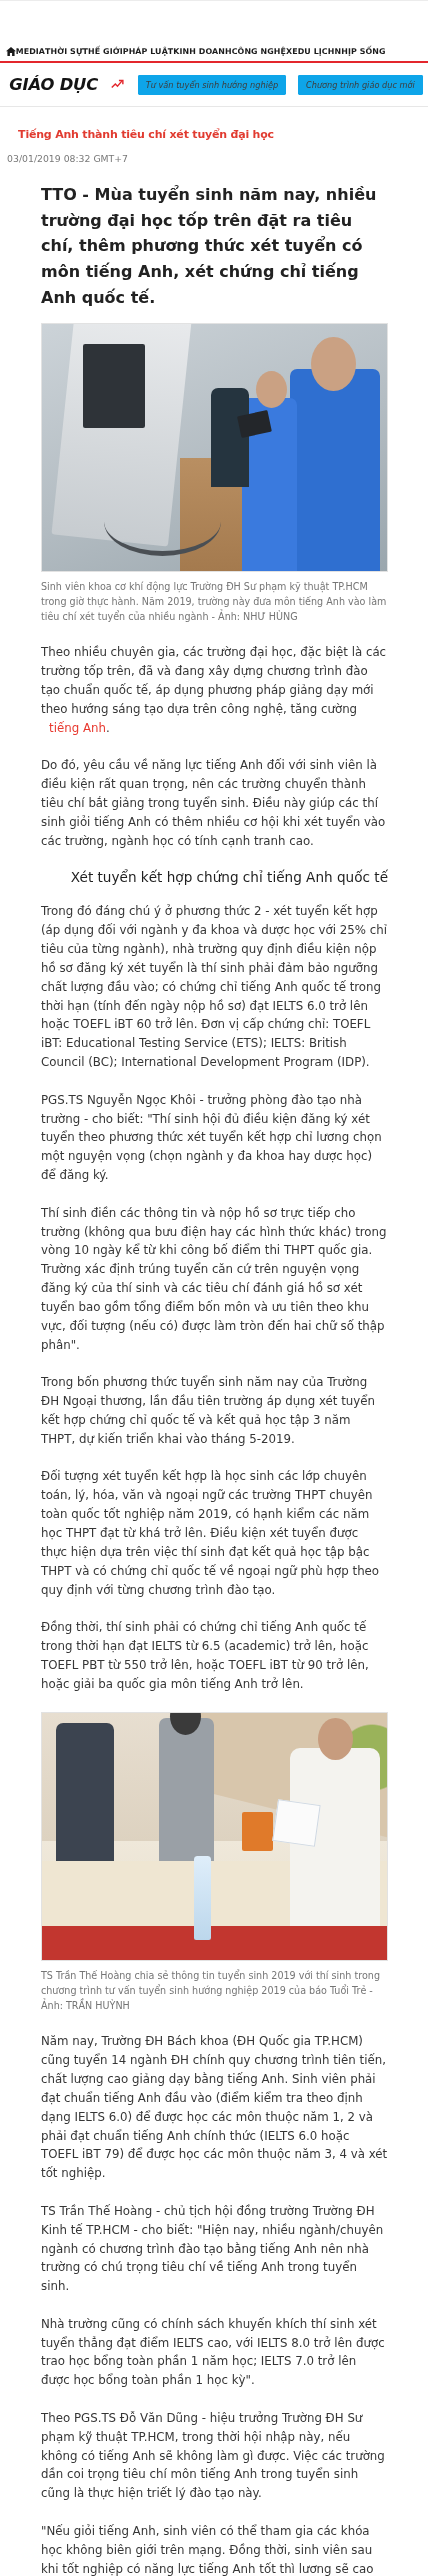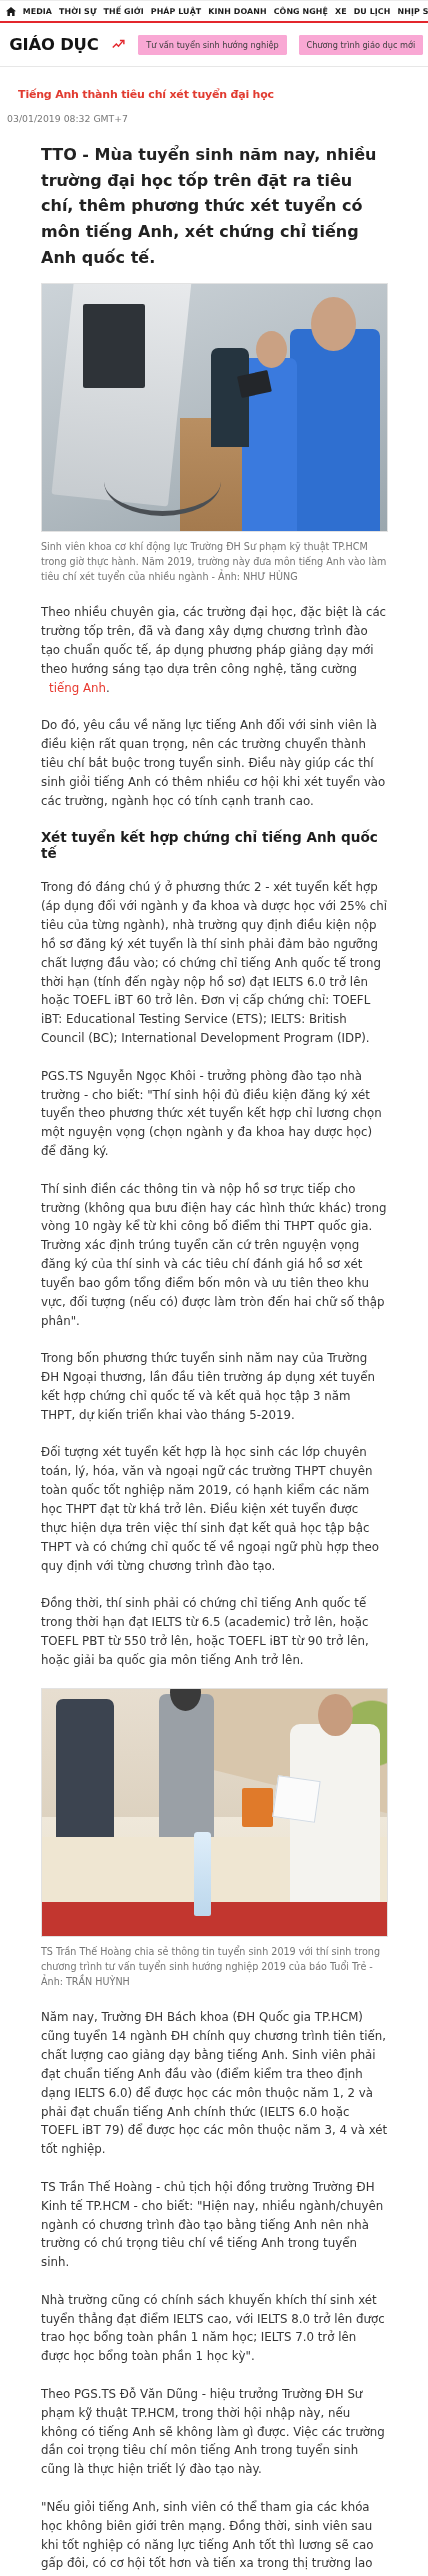--- a/index.html
+++ b/index.html
@@ -4,53 +4,53 @@
 <style>
   html,body{margin:0;padding:0;background:#ffffff;}
   body{
     width:429px;min-height:2576px;
     font-family:"DejaVu Sans","Liberation Sans",sans-serif;
     color:#333;overflow-x:hidden;
   }
   
   .topline{height:1.4px;background:#ececec;}
   .topnav{
-    display:flex;align-items:center;gap:7px;
-    padding:5.7px 5.7px 5px 5.7px;white-space:nowrap;overflow:hidden;
+    display:flex;align-items:center;gap:0;
+    padding:5.7px 5.7px 5px 5.7px;white-space:nowrap;overflow:hidden;margin-top:40px;
   }
   .topnav .home{display:inline-flex;align-items:center;cursor:pointer;}
   .topnav a{
     font-size:7.9px;font-weight:700;color:#1b1b1b;text-decoration:none;
     letter-spacing:0.1px;cursor:pointer;
   }
   .redline{height:2.1px;background:#e3262c;}
   
   .sectionbar{
     display:flex;align-items:center;gap:12px;
-    padding:11.4px 0 10px 9.3px;white-space:nowrap;overflow:hidden;
+    padding:11.4px 0 10px 9.3px;white-space:nowrap;overflow:hidden;font-style:italic;
   }
   .sectionname{font-size:16.4px;font-weight:800;color:#141414;letter-spacing:-0.2px;cursor:pointer;}
   .trend{flex:0 0 auto;margin:0 1.4px;}
   .pill{
-    background:#f9a8d4;color:#3d3d3d;font-size:8.2px;
+    background:#0ea5e9;color:#3d3d3d;font-size:8.2px;
     padding:5px 7.9px;border-radius:1.4px;cursor:pointer;flex:0 0 auto;
   }
   .separator{height:0.7px;background:#e7e7e7;margin:1.4px 0 0 0;border:none;}
   
   .article-head{padding:10px 7.1px 0 7.1px;}
   h1.title{
     margin:11px;font-size:11px;line-height:1.25;font-weight:800;
     color:#e13b30;letter-spacing:-0.2px;white-space:nowrap;
   }
   .pubdate{margin-top:10px;font-size:9.3px;color:#787878;}
   .article-body{padding:18.6px 41px 29px 41px;}
   .article-body p{margin:0 0 18.6px 0;font-size:11.8px;line-height:1.6;color:#363636;}
   p.lead{font-weight:700;color:#222;font-size:16px;margin-bottom:13px;}
   a.inline-link{color:#e8392f;text-decoration:none;cursor:pointer;margin-left:8px;}
-  h2.subhead{margin:2.9px 0 17px 0;font-size:13.6px;font-weight:700;color:#1e1e1e;}
+  h2.subhead{margin:2.9px 0 17px 0;font-size:13.6px;font-weight:400;color:#1e1e1e;text-align:right;}
   figure{margin:0 0 18.6px 0;}
   .photo{width:100%;height:249px;position:relative;overflow:hidden;border:0.7px solid #e2e2e2;box-sizing:border-box;}
   figcaption{margin-top:6.4px;font-size:9.6px;line-height:1.6;color:#757575;}
   
   .photo1{background:linear-gradient(160deg,#ccd3d8 0%,#b3bcc2 55%,#9aa6ad 100%);}
   .photo1 .machine{position:absolute;left:6%;top:-4%;width:34%;height:92%;background:linear-gradient(#e8eaec,#c7ccd0);transform:rotate(6deg);border-radius:2.9px;}
   .photo1 .panel{position:absolute;left:12%;top:8%;width:18%;height:34%;background:#2e3338;border-radius:2.1px;}
   .photo1 .cable{position:absolute;left:18%;bottom:6%;width:34%;height:26%;border-bottom:5px solid #4a4f54;border-radius:0 0 50% 50%;}
   .photo1 .floor{position:absolute;left:40%;bottom:0;width:30%;height:46%;background:linear-gradient(#b98f62,#a47a4e);}
   .photo1 .st{position:absolute;border-radius:7.1px 7.1px 0 0;background:#2f6fd0;}
@@ -137,21 +137,21 @@
         <div class="head h1"></div>
         <div class="head h2"></div>
         <div class="device"></div>
         <div class="cable"></div>
       </div>
       <figcaption>Sinh viên khoa cơ khí động lực Trường ĐH Sư phạm kỹ thuật TP.HCM trong giờ thực hành. Năm 2019, trường này đưa môn tiếng Anh vào làm tiêu chí xét tuyển của nhiều ngành - Ảnh: NHƯ HÙNG</figcaption>
     </figure>
 
     <p><span>Theo nhiều chuyên gia, các trường đại học, đặc biệt là các trường tốp trên, đã và đang xây dựng chương trình đào tạo chuẩn quốc tế, áp dụng phương pháp giảng dạy mới theo hướng sáng tạo dựa trên công nghệ, tăng cường </span><a class="inline-link">tiếng Anh</a><span>.</span></p>
 
-    <p>Do đó, yêu cầu về năng lực tiếng Anh đối với sinh viên là điều kiện rất quan trọng, nên các trường chuyển thành tiêu chí bắt buộc trong tuyển sinh. Điều này giúp các thí sinh giỏi tiếng Anh có thêm nhiều cơ hội khi xét tuyển vào các trường, ngành học có tính cạnh tranh cao.</p>
+    <p>Do đó, yêu cầu về năng lực tiếng Anh đối với sinh viên là điều kiện rất quan trọng, nên các trường chuyển thành tiêu chí bắt giảng trong tuyển sinh. Điều này giúp các thí sinh giỏi tiếng Anh có thêm nhiều cơ hội khi xét tuyển vào các trường, ngành học có tính cạnh tranh cao.</p>
 
     <h2 class="subhead">Xét tuyển kết hợp chứng chỉ tiếng Anh quốc tế</h2>
 
     <p>Trong đó đáng chú ý ở phương thức 2 - xét tuyển kết hợp (áp dụng đối với ngành y đa khoa và dược học với 25% chỉ tiêu của từng ngành), nhà trường quy định điều kiện nộp hồ sơ đăng ký xét tuyển là thí sinh phải đảm bảo ngưỡng chất lượng đầu vào; có chứng chỉ tiếng Anh quốc tế trong thời hạn (tính đến ngày nộp hồ sơ) đạt IELTS 6.0 trở lên hoặc TOEFL iBT 60 trở lên. Đơn vị cấp chứng chỉ: TOEFL iBT: Educational Testing Service (ETS); IELTS: British Council (BC); International Development Program (IDP).</p>
     <p>PGS.TS Nguyễn Ngọc Khôi - trưởng phòng đào tạo nhà trường - cho biết: "Thí sinh hội đủ điều kiện đăng ký xét tuyển theo phương thức xét tuyển kết hợp chỉ lương chọn một nguyện vọng (chọn ngành y đa khoa hay dược học) để đăng ký.</p>
     <p>Thí sinh điền các thông tin và nộp hồ sơ trực tiếp cho trường (không qua bưu điện hay các hình thức khác) trong vòng 10 ngày kể từ khi công bố điểm thi THPT quốc gia. Trường xác định trúng tuyển căn cứ trên nguyện vọng đăng ký của thí sinh và các tiêu chí đánh giá hồ sơ xét tuyển bao gồm tổng điểm bốn môn và ưu tiên theo khu vực, đối tượng (nếu có) được làm tròn đến hai chữ số thập phân".</p>
     <p>Trong bốn phương thức tuyển sinh năm nay của Trường ĐH Ngoại thương, lần đầu tiên trường áp dụng xét tuyển kết hợp chứng chỉ quốc tế và kết quả học tập 3 năm THPT, dự kiến triển khai vào tháng 5-2019.</p>
     <p>Đối tượng xét tuyển kết hợp là học sinh các lớp chuyên toán, lý, hóa, văn và ngoại ngữ các trường THPT chuyên toàn quốc tốt nghiệp năm 2019, có hạnh kiểm các năm học THPT đạt từ khá trở lên. Điều kiện xét tuyển được thực hiện dựa trên việc thí sinh đạt kết quả học tập bậc THPT và có chứng chỉ quốc tế về ngoại ngữ phù hợp theo quy định với từng chương trình đào tạo.</p>
     <p>Đồng thời, thí sinh phải có chứng chỉ tiếng Anh quốc tế trong thời hạn đạt IELTS từ 6.5 (academic) trở lên, hoặc TOEFL PBT từ 550 trở lên, hoặc TOEFL iBT từ 90 trở lên, hoặc giải ba quốc gia môn tiếng Anh trở lên.</p>
 

